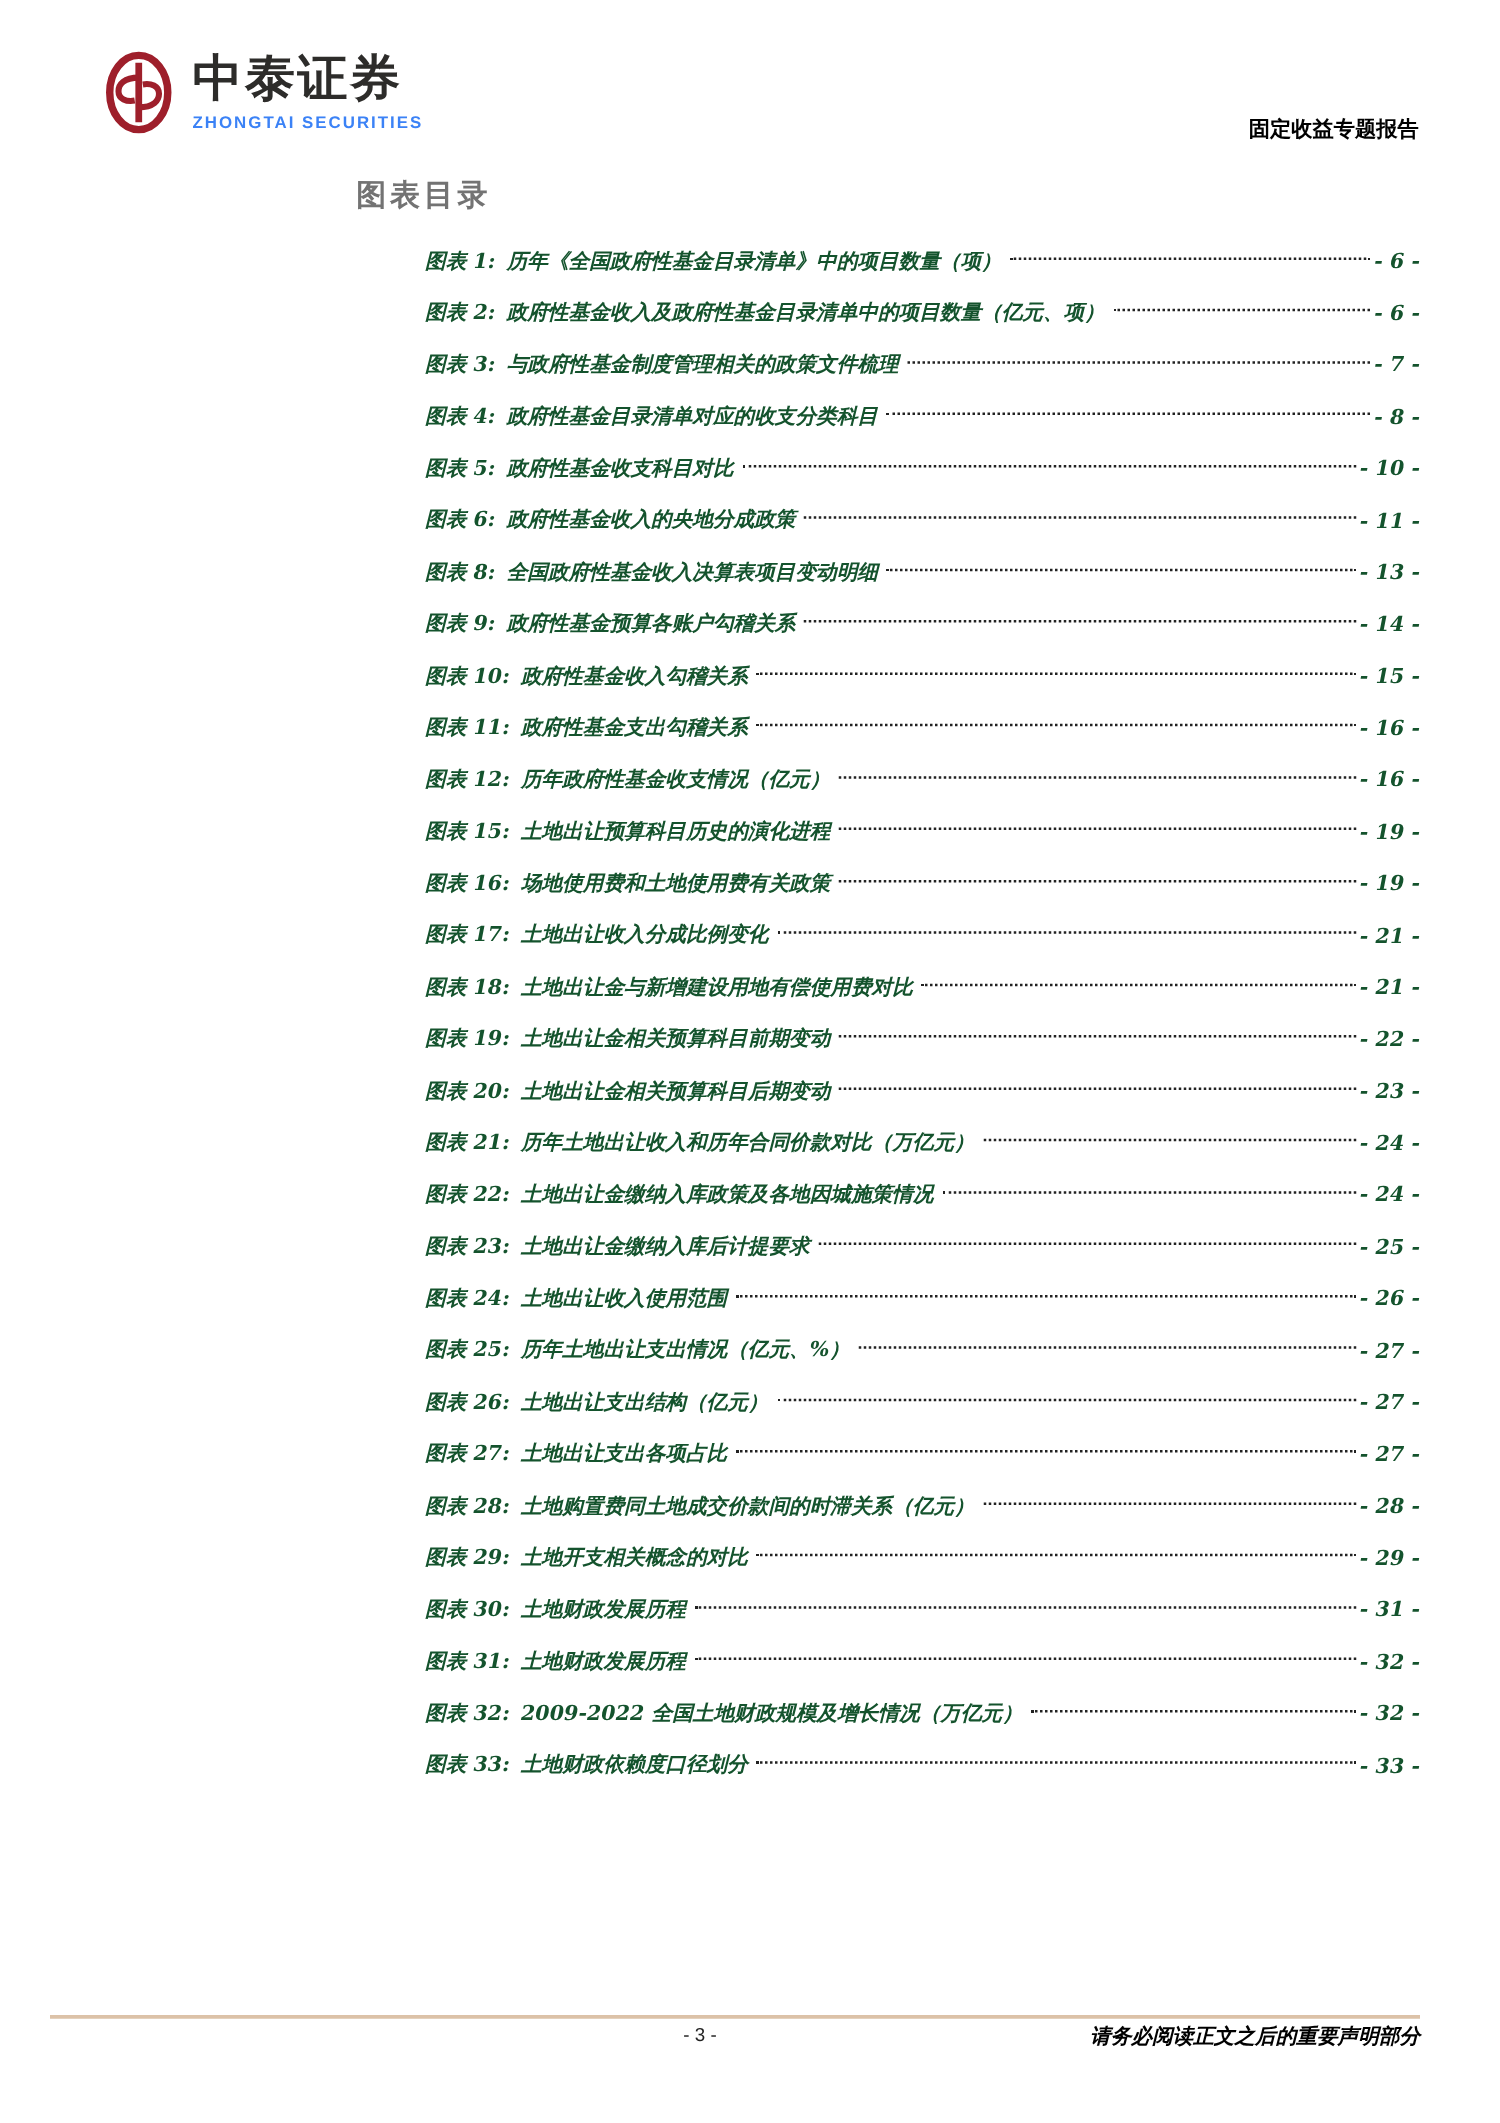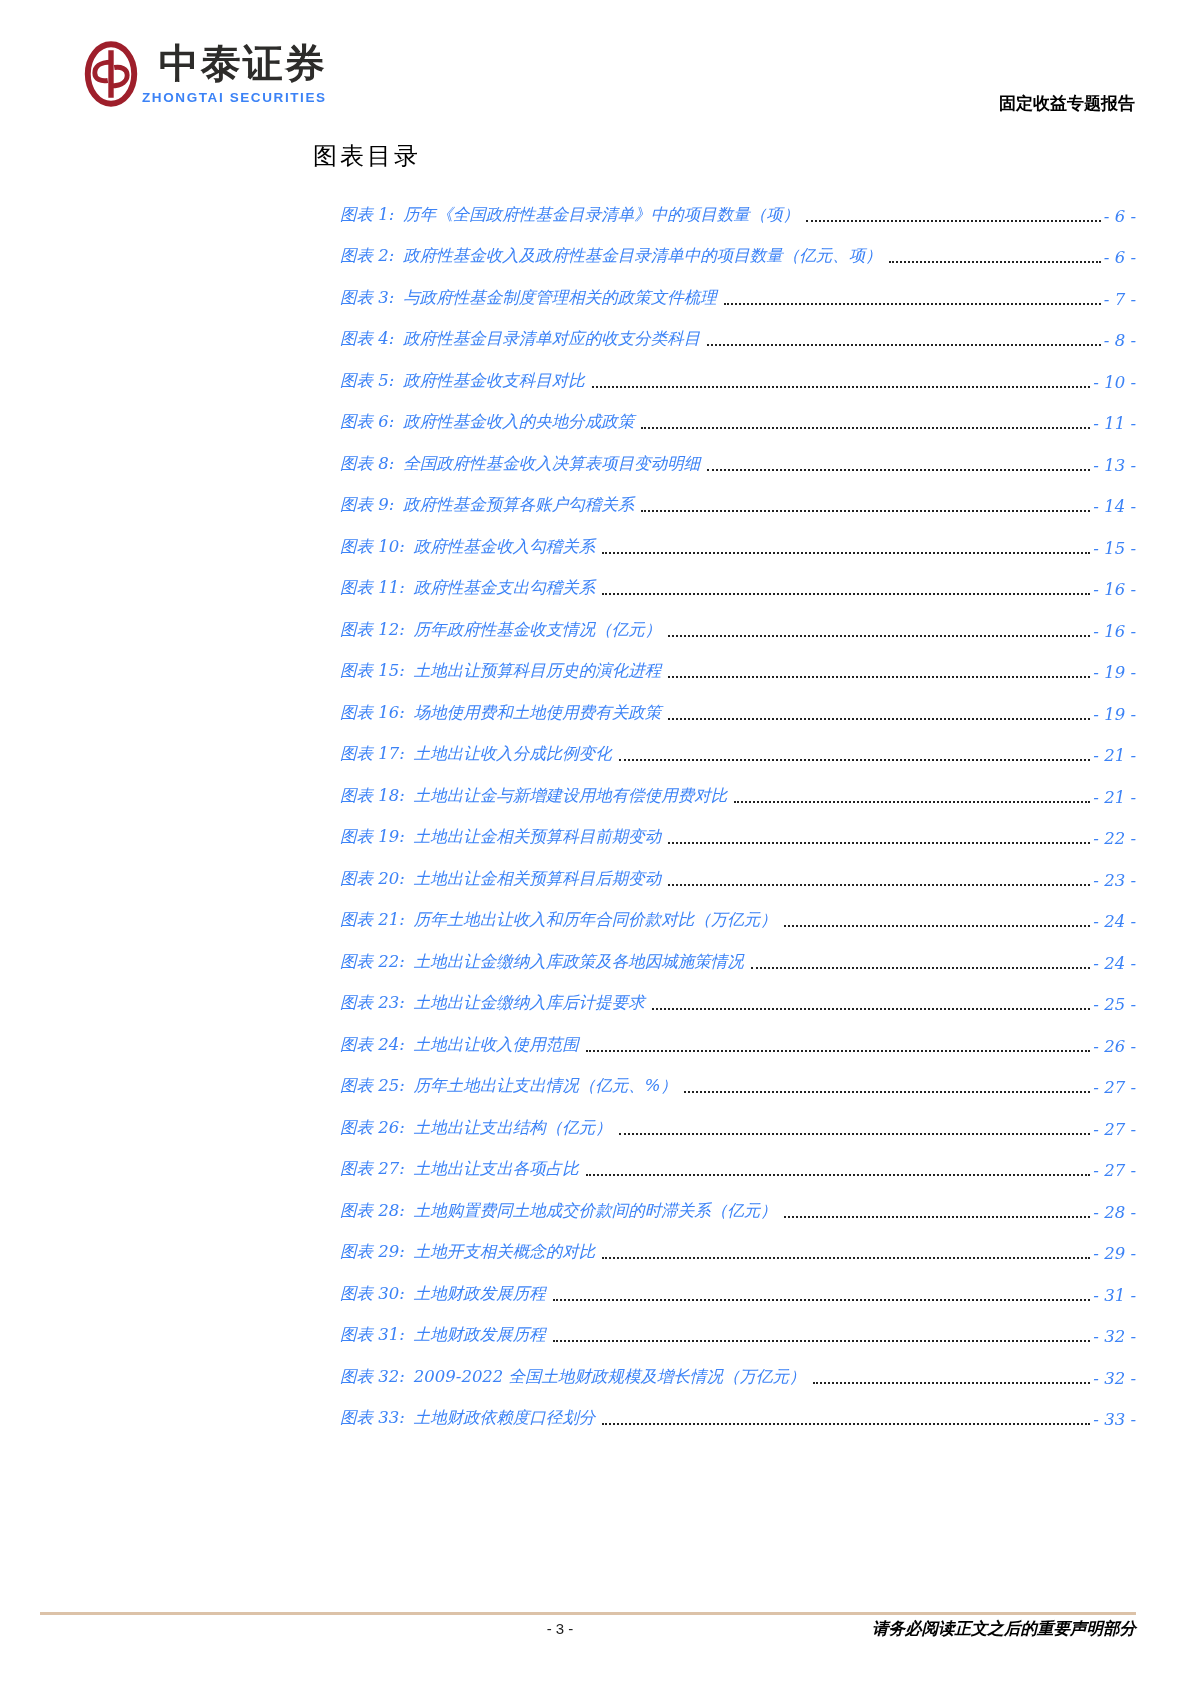--- a/index.html
+++ b/index.html
@@ -8,52 +8,51 @@
     width:1200px;height:1698px;
     background:#ffffff;
     font-family:"DejaVu Serif","Liberation Serif",serif;
     color:#111;
     overflow:hidden;
   }
   
   .header{position:absolute;left:0;top:0;width:100%;height:140px;}
   .logo-wrap{position:absolute;left:84px;top:40px;display:flex;align-items:flex-start;}
   .logo-mark{width:54px;height:68px;flex:0 0 auto;}
-  .brand-text{margin-left:4px;display:flex;flex-direction:column;align-items:flex-end;}
+  .brand-text{margin-left:16px;display:flex;flex-direction:column;}
   .brand-cn{
     font-family:"DejaVu Serif","Liberation Serif",serif;
     font-size:40px;font-weight:bold;color:#2d2c2a;
     line-height:46px;letter-spacing:2px;
   }
   .brand-en{
     font-family:"Liberation Sans","DejaVu Sans",sans-serif;
     font-size:13.5px;font-weight:bold;color:#3b82f6;
     letter-spacing:1.6px;margin-top:4px;
   }
   .report-type{
     position:absolute;right:65px;top:92px;
     font-size:17px;font-weight:bold;color:#000;
     font-family:"DejaVu Serif","Liberation Serif",serif;
   }
   
   .toc-title{
     position:absolute;left:285px;top:140px;
-    font-size:24px;font-weight:normal;color:#000000;
+    font-size:24px;font-weight:bold;color:#737373;
     letter-spacing:3px;
-    margin-left:28px;
   }
   .toc-list{
     position:absolute;left:340px;right:64px;top:192px;
   }
   .toc-row{
     height:41.5px;box-sizing:border-box;
-    display:flex;align-items:flex-end;
+    display:flex;align-items:center;
     padding-bottom:8px;
-    font-size:16.5px;font-weight:normal;font-style:italic;
-    color:#3b82f6;white-space:nowrap;
+    font-size:16.5px;font-weight:bold;font-style:italic;
+    color:#14532d;white-space:nowrap;
   }
   .toc-label{flex:0 0 auto;}
   .toc-text{flex:0 0 auto;margin-left:9px;}
   .toc-leader{
     flex:1 1 auto;
     border-bottom:2px dotted #222;
     margin:0 3px 4px 7px;
     min-width:20px;
   }
   .toc-page{flex:0 0 auto;font-style:italic;}

